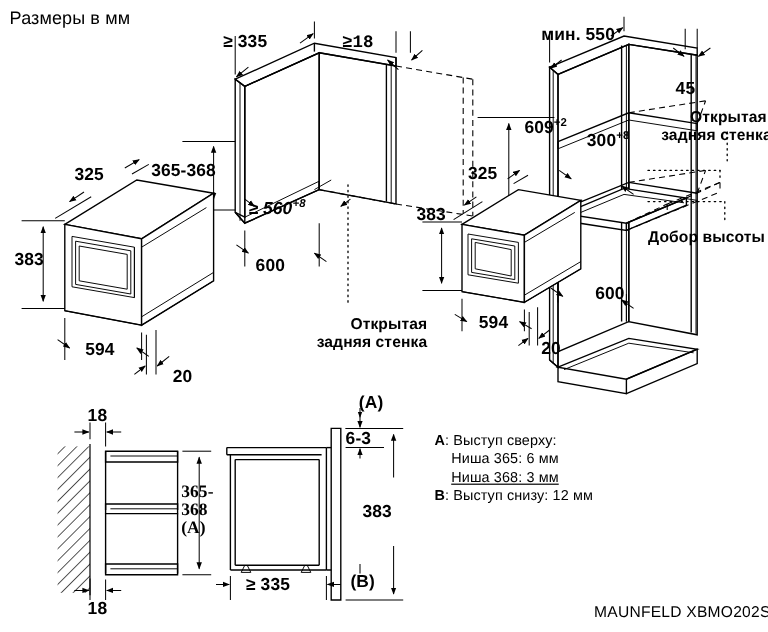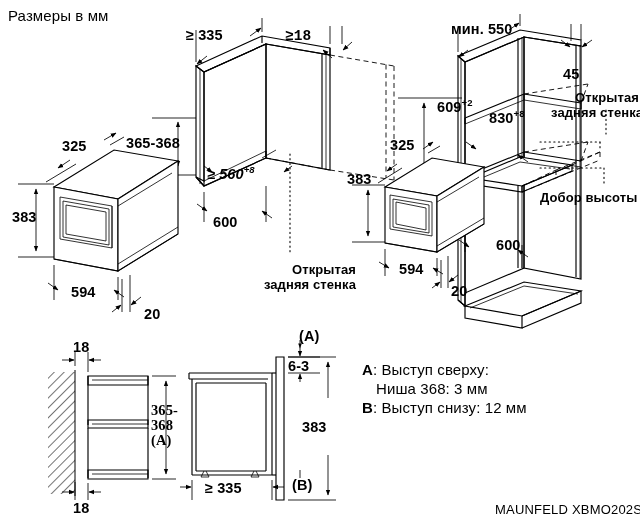--- a/index.html
+++ b/index.html
@@ -62,21 +62,21 @@
     vertical-align: super;
     line-height: 0;
   }
   .calltxt {
     font-size: 13px;
     font-weight: 700;
     text-align: right;
     line-height: 1.16;
   }
   .legend {
-    font-size: 15px;
+    font-size: 12px;
     font-weight: 400;
     line-height: 1.28;
   }
   .legend b { font-weight: 700; }
   .model {
     font-size: 13px;
     font-weight: 400;
     letter-spacing: 0.2px;
     padding-left: 32px;
   }
@@ -395,21 +395,21 @@
     <span>Открытая</span><br>
     <span>задняя стенка</span>
   </div>
 
   <div class="tx dimtxt" style="left:451px; top:21px;">мин. 550</div>
 
   <div class="tx dimtxt" style="left:563px; top:18px;margin-top:48px;">45</div>
 
   <div class="tx dimtxt" style="left:437px; top:99px;"><span>609</span><sup>+2</sup></div>
 
-  <div class="tx dimtxt" style="left:489px; top:110px;"><span>830</span><sup>+8</sup></div>
+  <div class="tx dimtxt" style="left:489px; top:110px;"><span>300</span><sup>+8</sup></div>
 
   <div class="tx dimtxt" style="left:496px; top:237px;">600</div>
 
   <div class="tx dimtxt" style="left:390px; top:137px;">325</div>
 
   <div class="tx dimtxt" style="left:347px; top:171px;">383</div>
 
   <div class="tx dimtxt" style="left:399px; top:261px;">594</div>
 
   <div class="tx dimtxt" style="left:451px; top:283px;">20</div>
@@ -439,20 +439,23 @@
 
   <div class="tx ab" style="left:299px; top:328px;">(A)</div>
 
   <div class="tx ab" style="left:292px; top:477px;">(B)</div>
 
   <div class="tx legend" style="left:362px; top:360px;">
     <div>
       <b>A</b><span>: </span><span>Выступ сверху:</span>
     </div>
     <div style="padding-left:14px;">
+      <span>Ниша 365: 6 мм</span>
+    </div>
+    <div style="padding-left:14px;text-decoration:underline;">
       <span>Ниша 368: 3 мм</span>
     </div>
     <div>
       <b>B</b><span>: </span><span>Выступ снизу: 12 мм</span>
     </div>
   </div>
 
   <div class="tx model" style="left:463px; top:502px;">MAUNFELD XBMO202S</div>
 
 </div>

